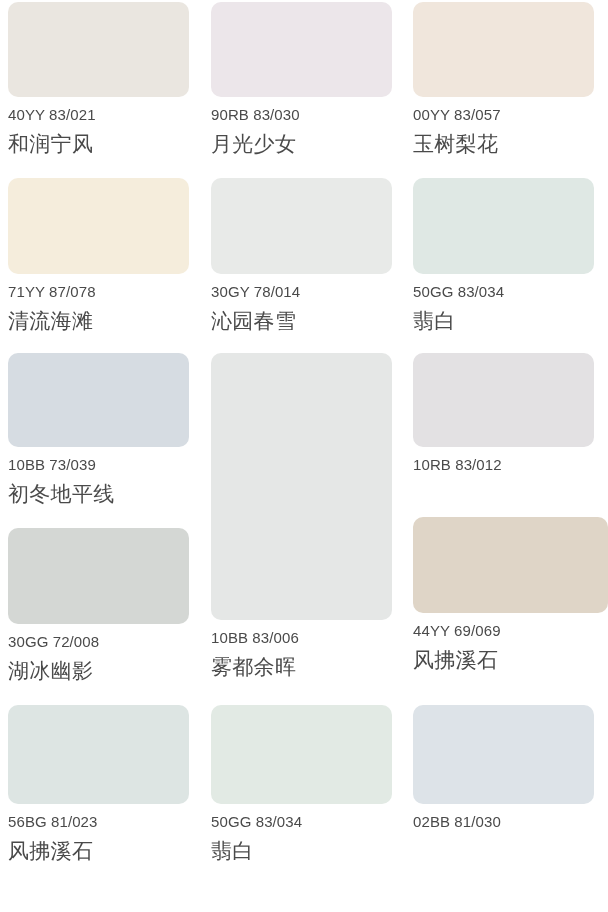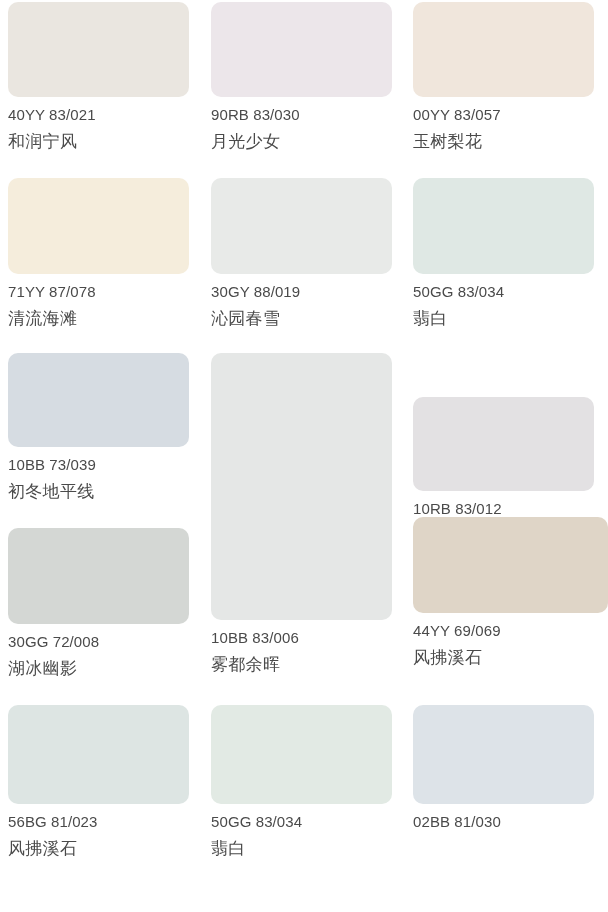--- a/index.html
+++ b/index.html
@@ -24,21 +24,21 @@
   }
   .swatch-code {
     font-size:15px;
     color:#4a4a4a;
     letter-spacing:0.1px;
     line-height:1.5;
     margin-top:7px;
     white-space:nowrap;
   }
   .swatch-name {
-    font-size:17px;
+    font-size:21px;
     color:#4a4a4a;
     letter-spacing:0.3px;
     line-height:1.5;
     margin-top:2px;
     white-space:nowrap;
     font-family:Liberation Serif, serif;
   }
 </style>
 </head>
 <body>
@@ -59,39 +59,39 @@
       <div class="swatch-code">00YY 83/057</div>
       <div class="swatch-name">玉树梨花</div>
     </div>
     <div class="swatch-card" style="left: 8px; top: 178px; width: 181px;">
       <div class="swatch-chip" style="height: 96px; background: rgb(245, 237, 220);"></div>
       <div class="swatch-code">71YY 87/078</div>
       <div class="swatch-name">清流海滩</div>
     </div>
     <div class="swatch-card" style="left: 211px; top: 178px; width: 181px;">
       <div class="swatch-chip" style="height: 96px; background: rgb(232, 234, 232);"></div>
-      <div class="swatch-code">30GY 88/019</div>
+      <div class="swatch-code">30GY 78/014</div>
       <div class="swatch-name">沁园春雪</div>
     </div>
     <div class="swatch-card" style="left: 413px; top: 178px; width: 181px;">
       <div class="swatch-chip" style="height: 96px; background: rgb(223, 232, 228);"></div>
       <div class="swatch-code">50GG 83/034</div>
       <div class="swatch-name">翡白</div>
     </div>
     <div class="swatch-card" style="left: 8px; top: 353px; width: 181px;">
       <div class="swatch-chip" style="height: 94px; background: rgb(214, 220, 226);"></div>
       <div class="swatch-code">10BB 73/039</div>
       <div class="swatch-name">初冬地平线</div>
     </div>
     <div class="swatch-card" style="left: 211px; top: 353px; width: 181px;">
       <div class="swatch-chip" style="height: 267px; background: rgb(229, 231, 230);"></div>
       <div class="swatch-code">10BB 83/006</div>
       <div class="swatch-name">雾都余晖</div>
     </div>
-    <div class="swatch-card" style="left: 413px; top: 353px; width: 181px; margin-top: 44px;">
+    <div class="swatch-card" style="left: 413px; top: 353px; width: 181px;">
       <div class="swatch-chip" style="height: 94px; background: rgb(227, 225, 227);"></div>
       <div class="swatch-code">10RB 83/012</div>
     </div>
     <div class="swatch-card" style="left: 8px; top: 528px; width: 181px;">
       <div class="swatch-chip" style="height: 96px; background: rgb(212, 215, 212);"></div>
       <div class="swatch-code">30GG 72/008</div>
       <div class="swatch-name">湖冰幽影</div>
     </div>
     <div class="swatch-card" style="left: 413px; top: 517px; width: 195px;">
       <div class="swatch-chip" style="height: 96px; background: rgb(223, 213, 199);"></div>

